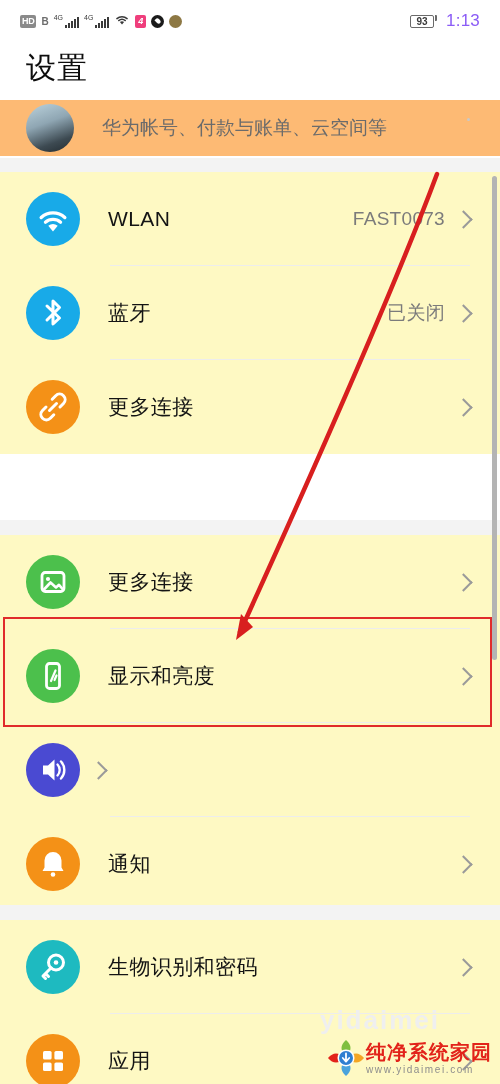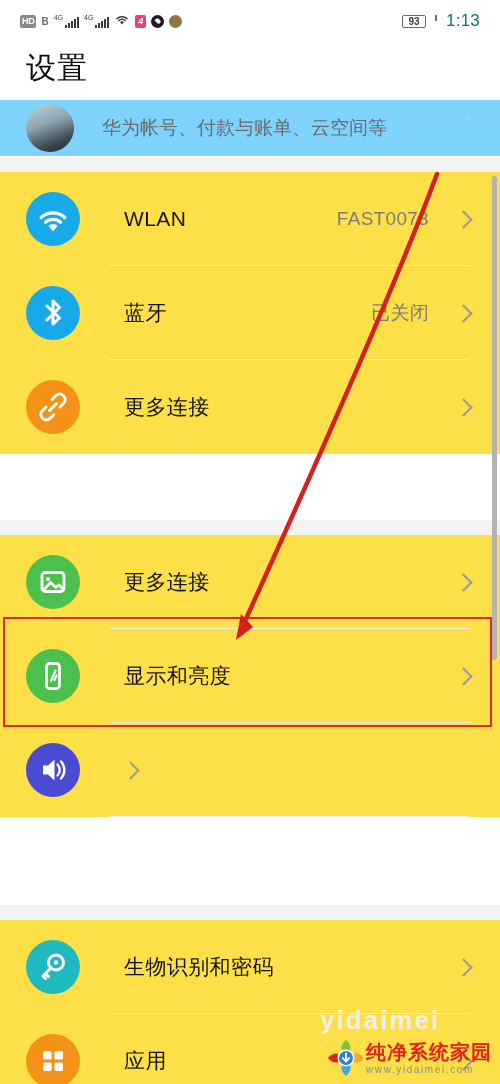--- a/index.html
+++ b/index.html
@@ -92,21 +92,20 @@
     border-radius: 0 60% 60% 60%;
     transform: rotate(-45deg);
   }
   .ic-face { background: #8d7844; }
   .ic-face::after {
     content: "";
     position: absolute;
   }
   .battery {
     display: inline-flex;
-    gap: 8px;
   }
   .bat-body {
     border: 1.5px solid #6a6a6a;
     border-radius: 2px;
     height: 13px;
     min-width: 24px;
     display: flex;
     align-items: center;
     justify-content: center;
     color: #3a3a3a;
@@ -116,21 +115,21 @@
     box-sizing: border-box;
   }
   .bat-cap {
     width: 2px; height: 6px;
     background: #6a6a6a;
     border-radius: 0 1px 1px 0;
     margin-left: 1px;
   }
   .clock {
     font-size: 17px;
-    color: #0f766e;
+    color: #8b5cf6;
     margin-left: 4px;
     letter-spacing: 0.2px;
   }
 
   
   .page-title {
     position: absolute;
     top: 48px; left: 26px;
     font-size: 30px;
     font-weight: normal;
@@ -139,21 +138,21 @@
   }
 
   
   .account-row {
     position: absolute;
     top: 100px; left: 0;
     width: 500px;
     height: 56px;
     display: flex;
     align-items: center;
-    background: #7dd3fc;
+    background: #fdba74;
     overflow: hidden;
   }
   .avatar {
     width: 48px; height: 48px;
     border-radius: 50%;
     margin-left: 26px;
     background: linear-gradient(160deg,#bcd3dd 0%,#8fa6b3 40%,#3d4a52 75%,#222b30 100%);
     flex: none;
   }
   .account-text {
@@ -181,23 +180,22 @@
     left: 0;
     width: 500px;
     background: #f3f3f3;
   }
 
   .row {
     position: relative;
     height: 94px;
     display: flex;
     align-items: center;
-    background: #fde047;
+    background: #fef9c3;
     box-sizing: border-box;
-    gap: 16px;
   }
   .row .icon {
     width: 54px; height: 54px;
     border-radius: 50%;
     margin-left: 26px;
     flex: none;
     position: relative;
   }
   .row .label {
     margin-left: 28px;
@@ -444,20 +442,33 @@
             <path d="M31.5 21.5 A8 8 0 0 1 31.5 32.5" stroke="#fff" stroke-width="2.4" fill="none" stroke-linecap="round"></path>
             <path d="M35 18.5 A12.5 12.5 0 0 1 35 35.5" stroke="#fff" stroke-width="2.4" fill="none" stroke-linecap="round"></path>
           </svg>
         </span>
       </span>
       <span class="value"></span>
       <span class="chev"></span>
       <span class="divider"></span>
     </div>
 
+    <div class="row">
+      <span class="icon" style="background:#f49117;">
+        <span class="gl">
+          <svg viewBox="0 0 54 54">
+            <path d="M27 15 a8.5 8.5 0 0 0 -8.5 8.5 v7 l-2 3.5 h21 l-2 -3.5 v-7 A8.5 8.5 0 0 0 27 15 Z" fill="#fff"></path>
+            <circle cx="27" cy="37.5" r="2.3" fill="#fff"></circle>
+          </svg>
+        </span>
+      </span>
+      <span class="label">通知</span>
+      <span class="value"></span>
+      <span class="chev"></span>
+    </div>
   </div>
 
   <div class="gap" style="top:905px;height:15px;"></div>
 
   <div class="group" style="top:920px;height:164px;">
 
     <div class="row">
       <span class="icon" style="background:#1ebac0;">
         <span class="gl">
           <svg viewBox="0 0 54 54">

